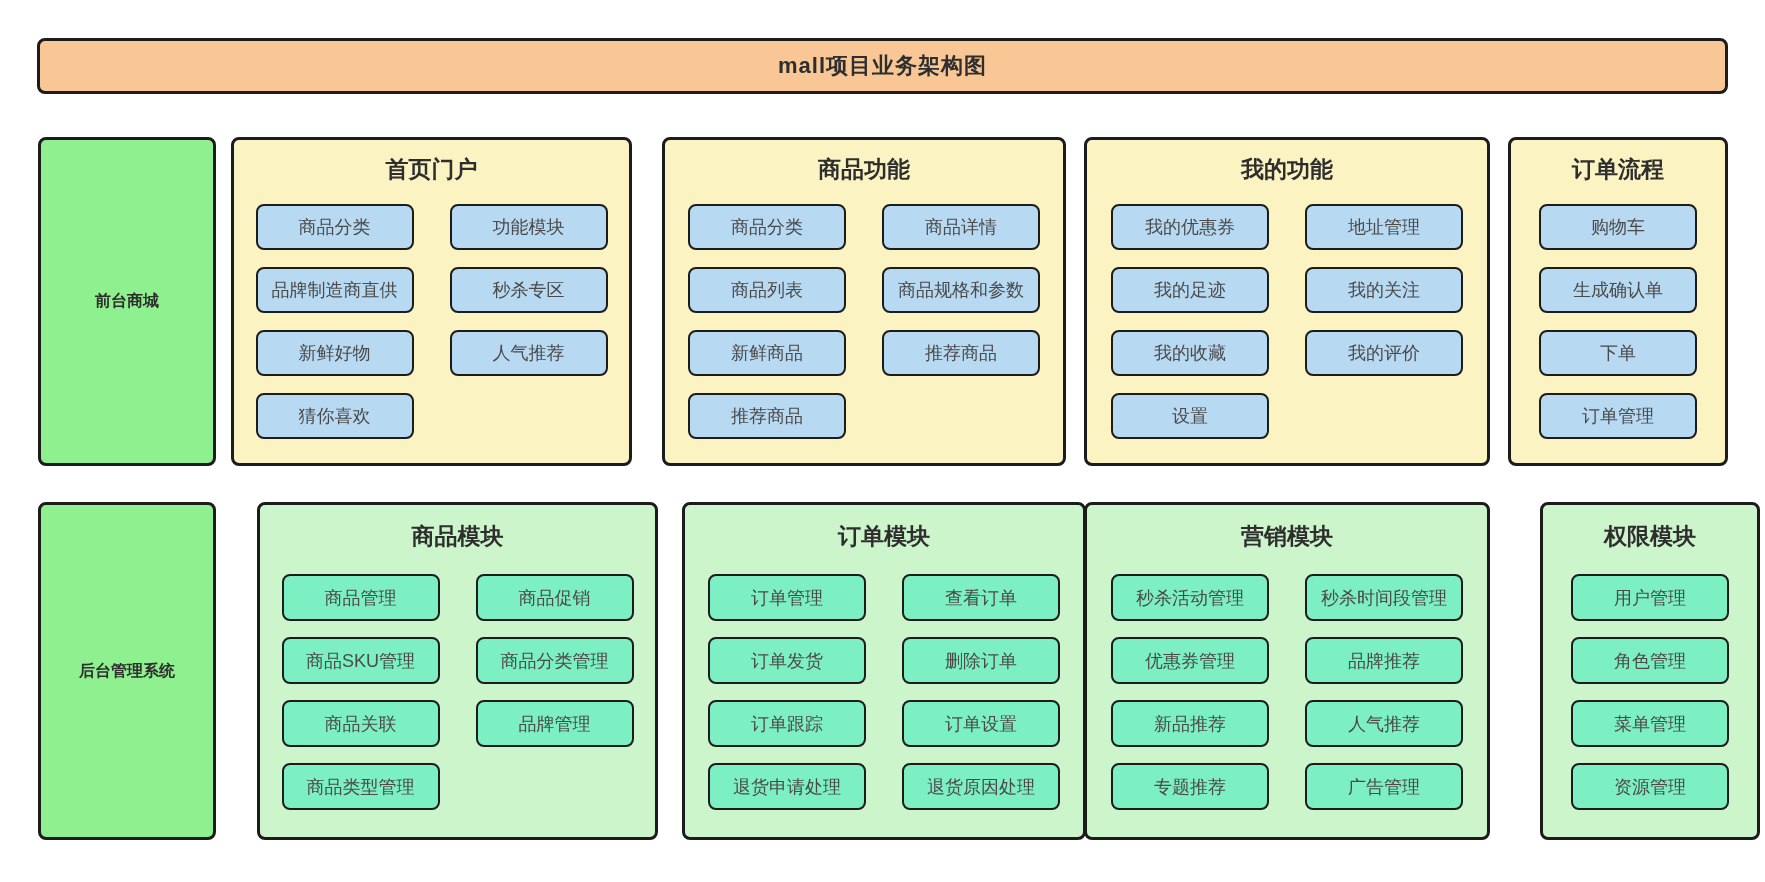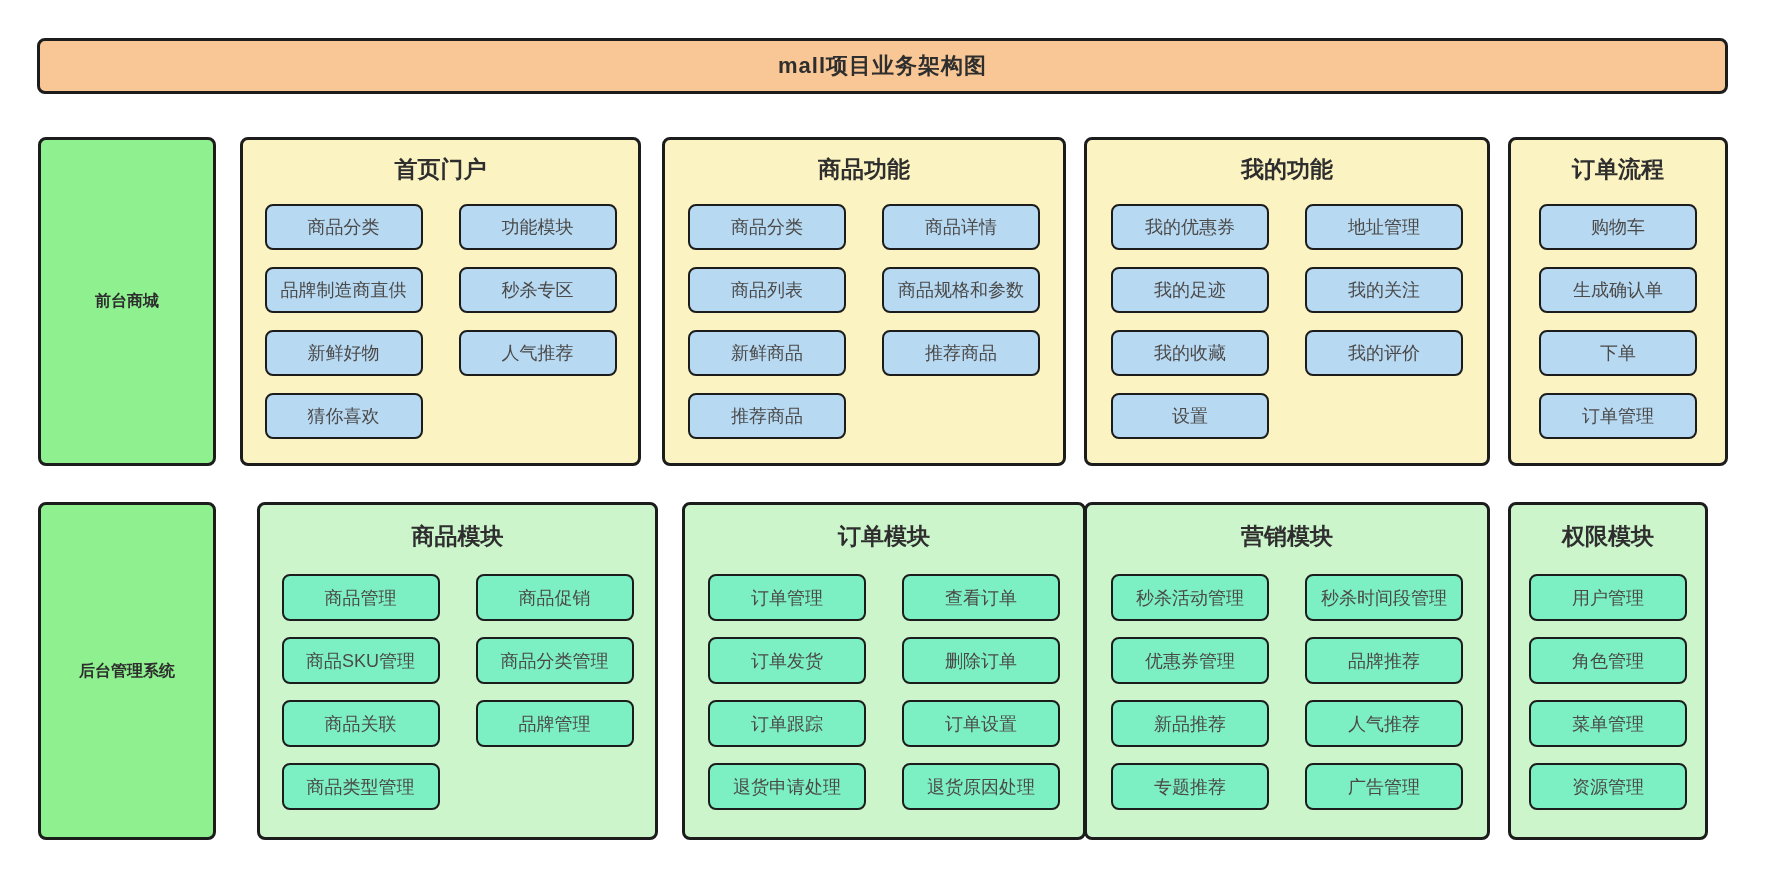--- a/index.html
+++ b/index.html
@@ -51,21 +51,21 @@
 <div class="canvas">
 
   <div class="banner">
     <span class="banner-text">mall项目业务架构图</span>
   </div>
 
   <section class="row row-front" id="row0">
     <div class="side">
       <span>前台商城</span>
     </div>
-  <div class="panel" style="left: 240px; width: 401px;">
+  <div class="panel" style="left: 231px; width: 401px;">
         <div class="panel-title">首页门户</div>
         <div class="btn-grid">
           <div class="node">商品分类</div>
           <div class="node">品牌制造商直供</div>
           <div class="node">新鲜好物</div>
           <div class="node">猜你喜欢</div>
           <div class="node">功能模块</div>
           <div class="node">秒杀专区</div>
           <div class="node">人气推荐</div>
         </div>
@@ -140,21 +140,21 @@
           <div class="node">秒杀活动管理</div>
           <div class="node">优惠券管理</div>
           <div class="node">新品推荐</div>
           <div class="node">专题推荐</div>
           <div class="node">秒杀时间段管理</div>
           <div class="node">品牌推荐</div>
           <div class="node">人气推荐</div>
           <div class="node">广告管理</div>
         </div>
       </div>
-      <div class="panel" style="left: 1508px; width: 200px;">
+      <div class="panel" style="left: 1540px; width: 220px;">
         <div class="panel-title">权限模块</div>
         <div class="btn-grid">
           <div class="node">用户管理</div>
           <div class="node">角色管理</div>
           <div class="node">菜单管理</div>
           <div class="node">资源管理</div>
         </div>
       </div>
     </section>
 

